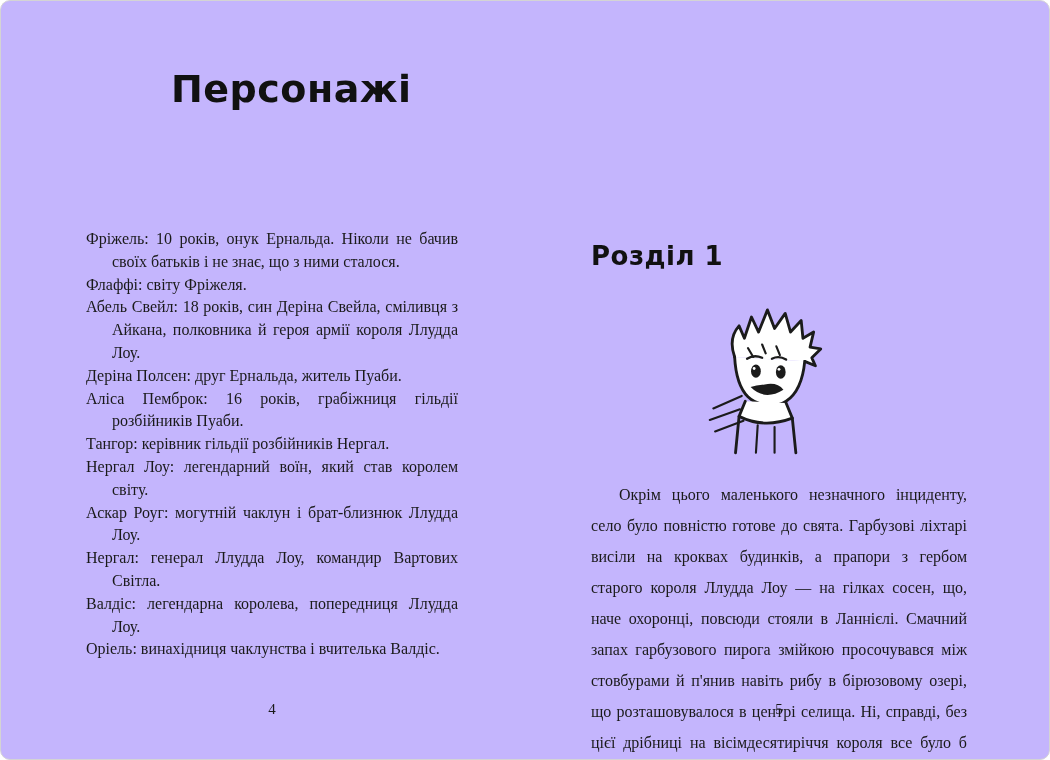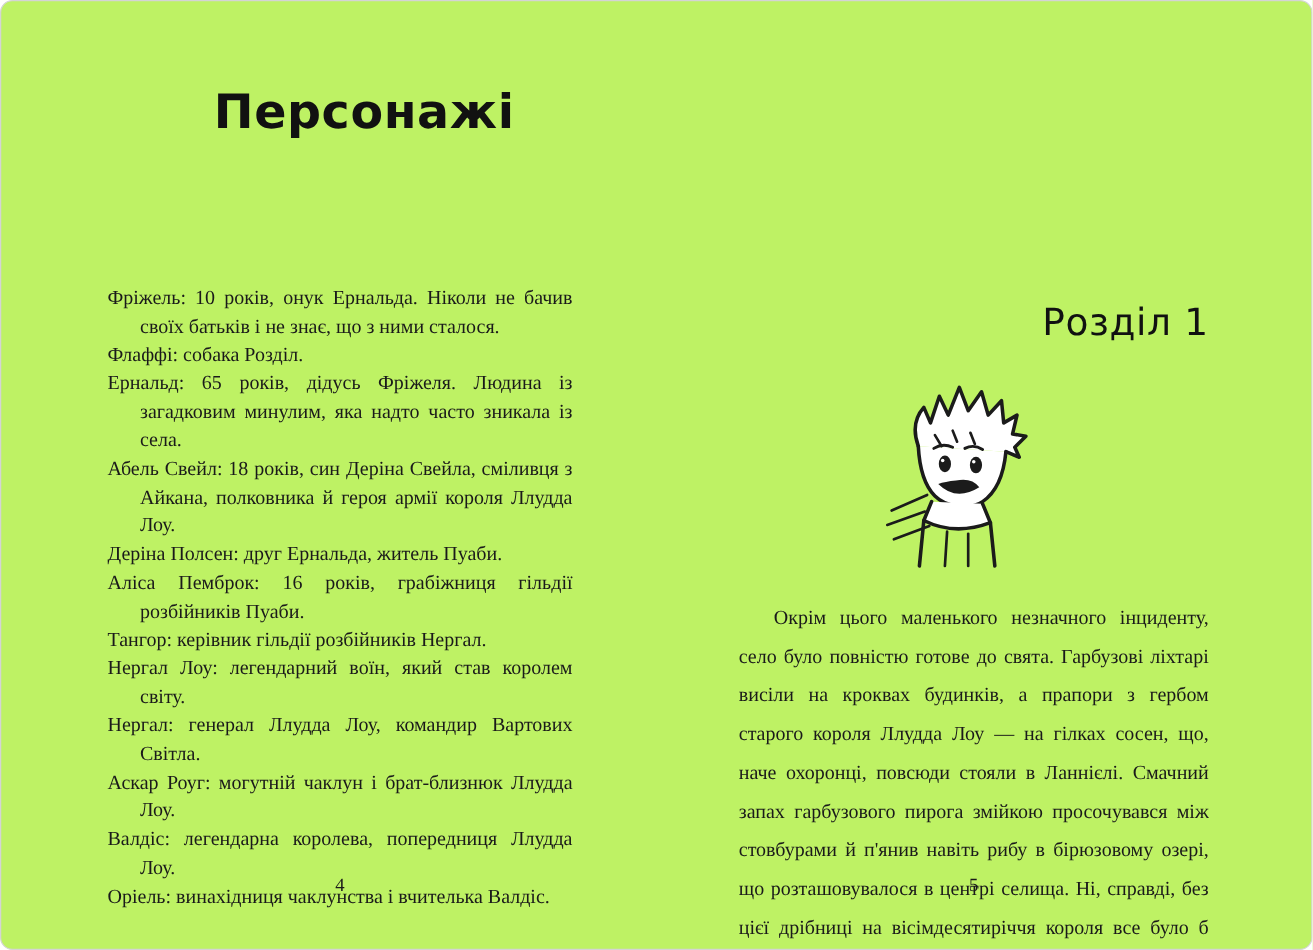--- a/index.html
+++ b/index.html
@@ -1,21 +1,21 @@
 <!DOCTYPE html>
 <html><head>
 <meta charset="utf-8">
 <style>
   html, body { margin: 0; padding: 0; background: #ffffff; }
   .sheet {
     position: relative;
     width: 1050px;
     height: 760px;
     box-sizing: border-box;
-    background: #bef264;
+    background: #c4b5fd;
     border: 1px solid #d4d4d4;
     border-radius: 10px;
     overflow: hidden;
     color: #1a1a1a;
     font-family: "Liberation Serif", serif;
   }
   .page { position: absolute; top: 0; height: 760px; width: 525px; }
   .page.left  { left: 0; }
   .page.right { left: 525px; }
 
@@ -32,22 +32,22 @@
     margin: 0;
     font-size: 16px; line-height: 22.8px;
     text-align: justify;
     padding-left: 26px; text-indent: -26px;
   }
   .char-name { font-weight: normal; }
 
   .chapter-title {
     position: absolute; left: 65px; top: 240px; width: 376px; margin: 0;
     font-family: "DejaVu Sans", sans-serif;
-    font-weight: normal; font-size: 30px; letter-spacing: 0.5px;
-    text-align: right; color: #111;
+    font-weight: bold; font-size: 26px; letter-spacing: 0.5px;
+    text-align: left; color: #111;
   }
   .illo {
     position: absolute; left: 65px; top: 300px; width: 376px;
     text-align: center;
   }
   .chapter-text {
     position: absolute; left: 65px; top: 478px; width: 376px; margin: 0;
     font-size: 16px; line-height: 31px;
     text-align: justify; text-align-last: justify;
     text-indent: 28px;
@@ -62,29 +62,28 @@
 </head>
 <body>
 
 <div class="sheet">
 
   <div class="page left">
     <h1 class="char-title">Персонажі</h1>
 
     <div class="char-list">
       <p class="char-item"><span class="char-name">Фріжель:</span> <span class="char-desc">10 років, онук Ернальда. Ніколи не бачив своїх батьків і не знає, що з ними сталося.</span></p>
-      <p class="char-item"><span class="char-name">Флаффі:</span> <span class="char-desc">собака Розділ.</span></p>
-      <p class="char-item"><span class="char-name">Ернальд:</span> <span class="char-desc">65 років, дідусь Фріжеля. Людина із загадковим минулим, яка надто часто зникала із села.</span></p>
+      <p class="char-item"><span class="char-name">Флаффі:</span> <span class="char-desc">світу Фріжеля.</span></p>
       <p class="char-item"><span class="char-name">Абель Свейл:</span> <span class="char-desc">18 років, син Деріна Свейла, сміливця з Айкана, полковника й героя армії короля Ллудда Лоу.</span></p>
       <p class="char-item"><span class="char-name">Деріна Полсен:</span> <span class="char-desc">друг Ернальда, житель Пуаби.</span></p>
       <p class="char-item"><span class="char-name">Аліса Пемброк:</span> <span class="char-desc">16 років, грабіжниця гільдії розбійників Пуаби.</span></p>
       <p class="char-item"><span class="char-name">Тангор:</span> <span class="char-desc">керівник гільдії розбійників Нергал.</span></p>
       <p class="char-item"><span class="char-name">Нергал Лоу:</span> <span class="char-desc">легендарний воїн, який став королем світу.</span></p>
+      <p class="char-item"><span class="char-name">Аскар Роуг:</span> <span class="char-desc">могутній чаклун і брат-близнюк Ллудда Лоу.</span></p>
       <p class="char-item"><span class="char-name">Нергал:</span> <span class="char-desc">генерал Ллудда Лоу, командир Вартових Світла.</span></p>
-      <p class="char-item"><span class="char-name">Аскар Роуг:</span> <span class="char-desc">могутній чаклун і брат-близнюк Ллудда Лоу.</span></p>
       <p class="char-item"><span class="char-name">Валдіс:</span> <span class="char-desc">легендарна королева, попередниця Ллудда Лоу.</span></p>
       <p class="char-item"><span class="char-name">Оріель:</span> <span class="char-desc">винахідниця чаклунства і вчителька Валдіс.</span></p>
     </div>
 
     <div class="page-num">4</div>
   </div>
 
   <div class="page right">
     <h1 class="chapter-title">Розділ 1</h1>
 

